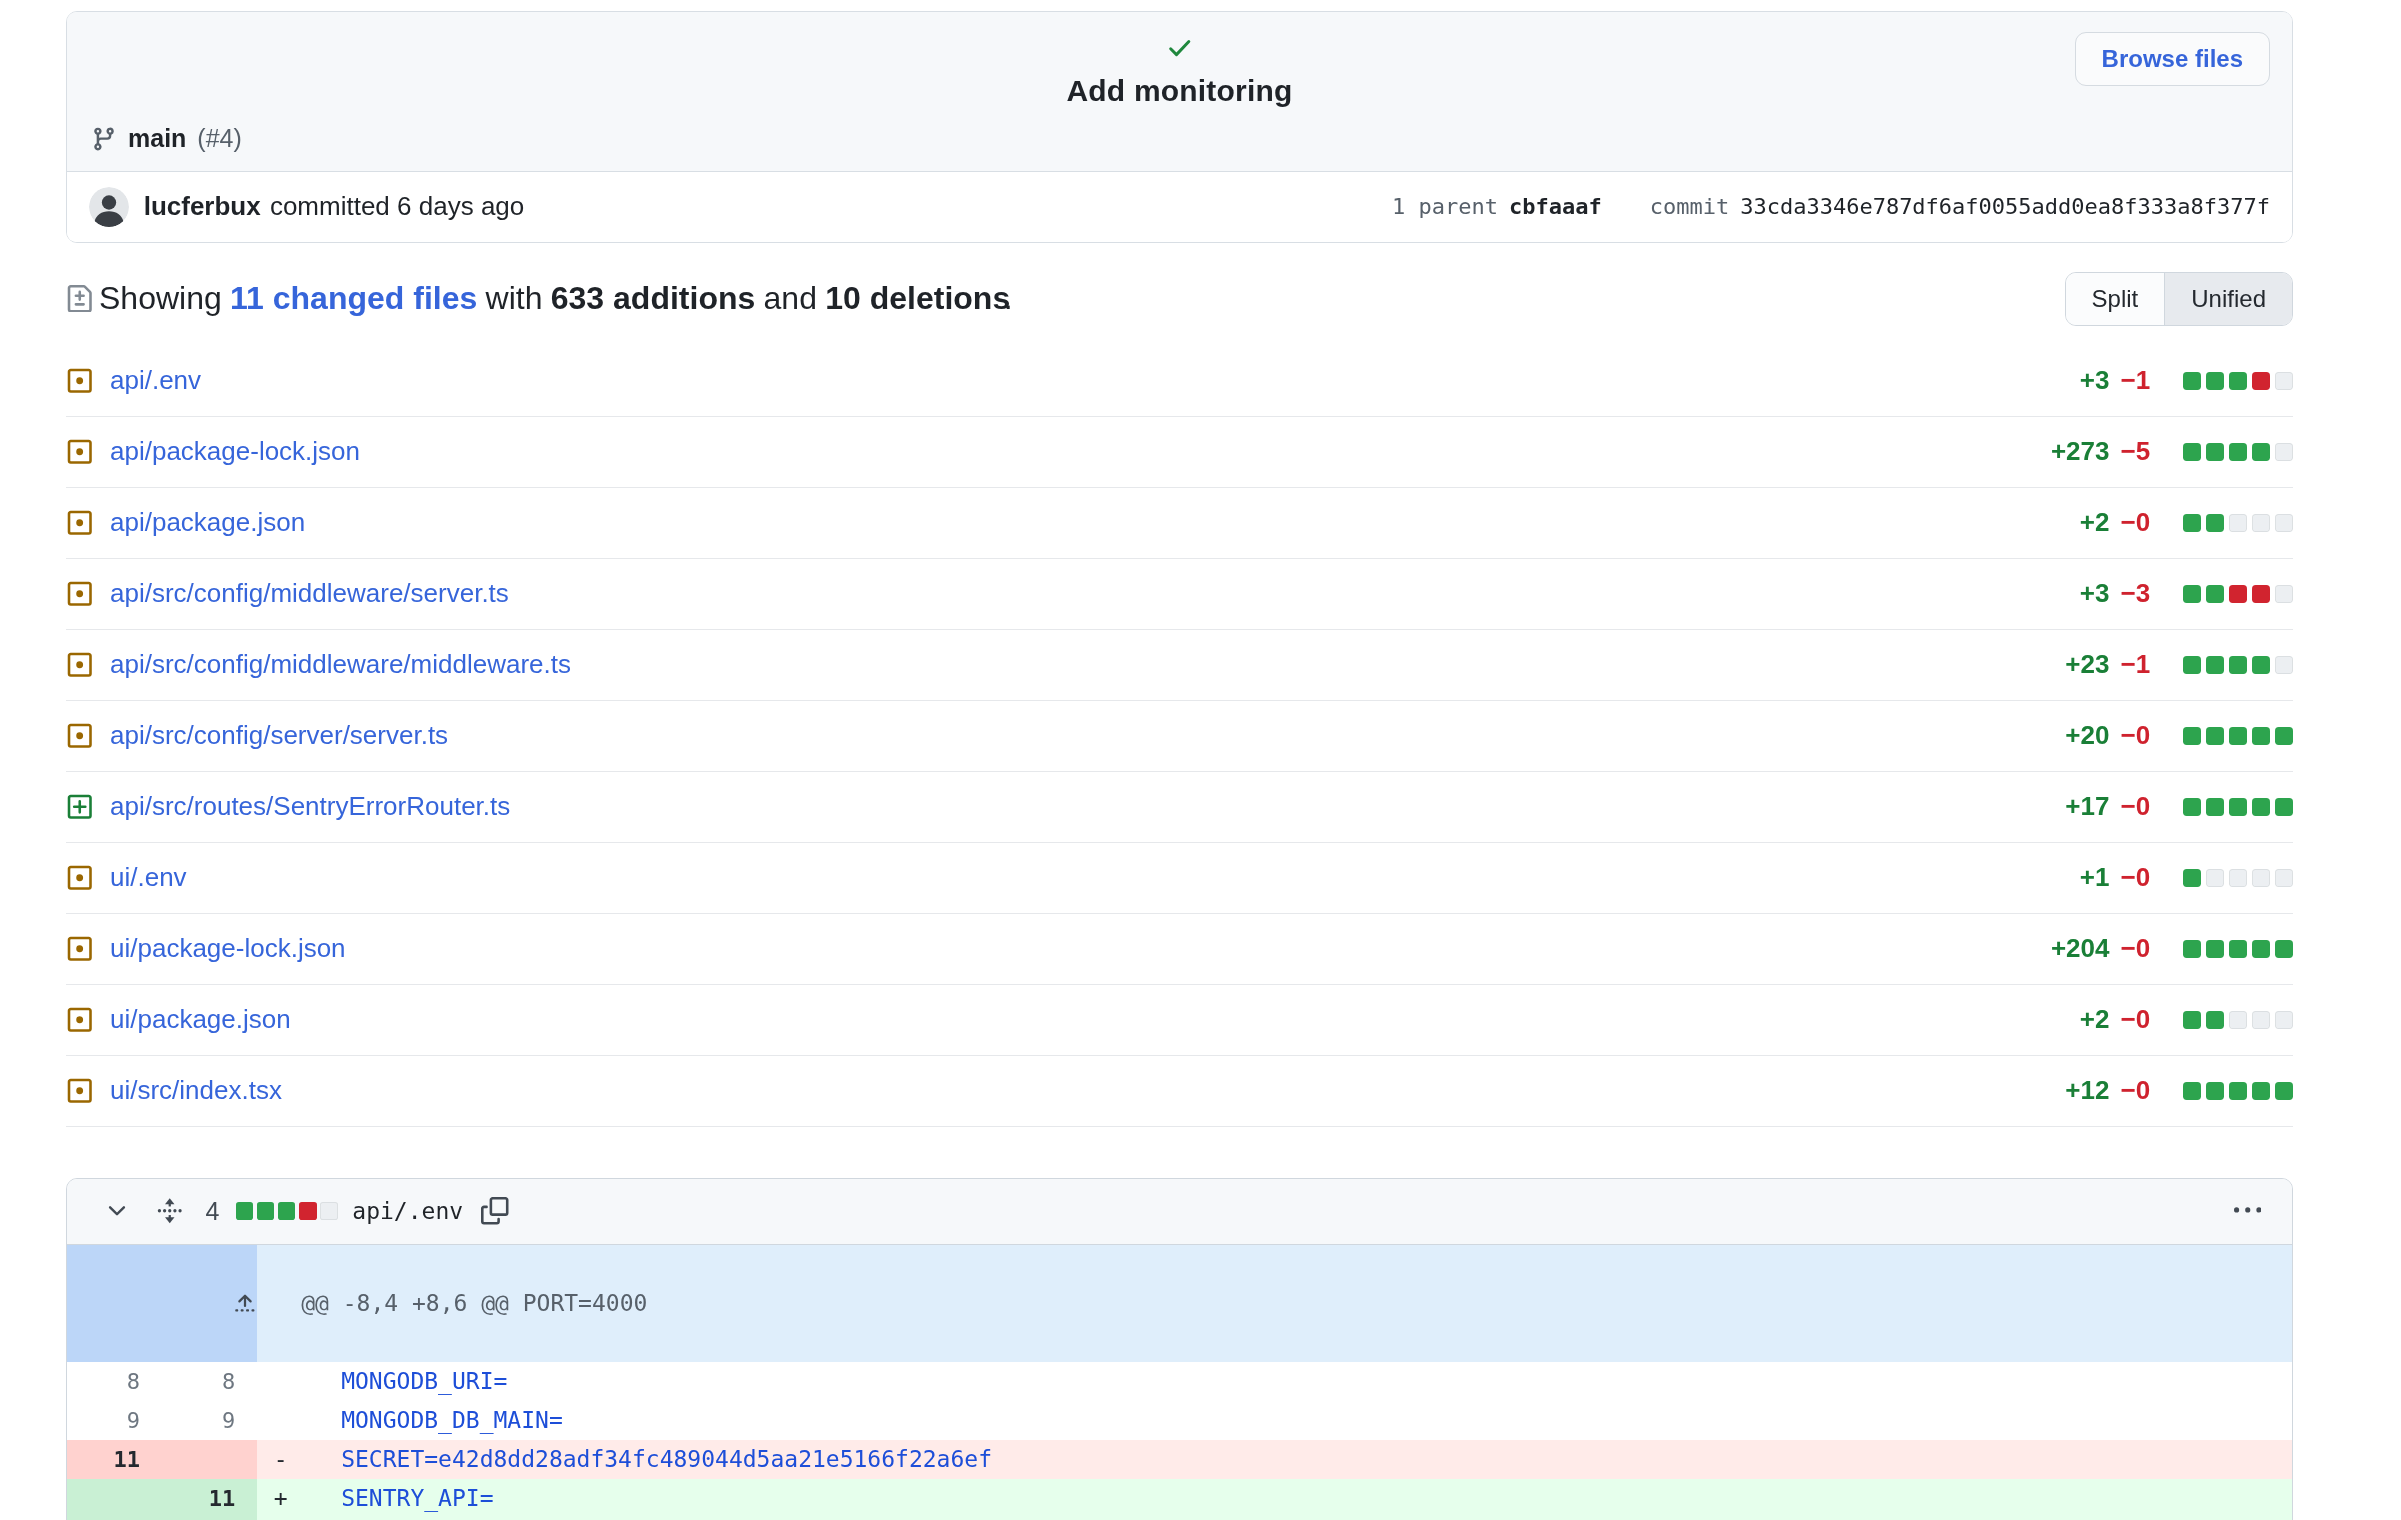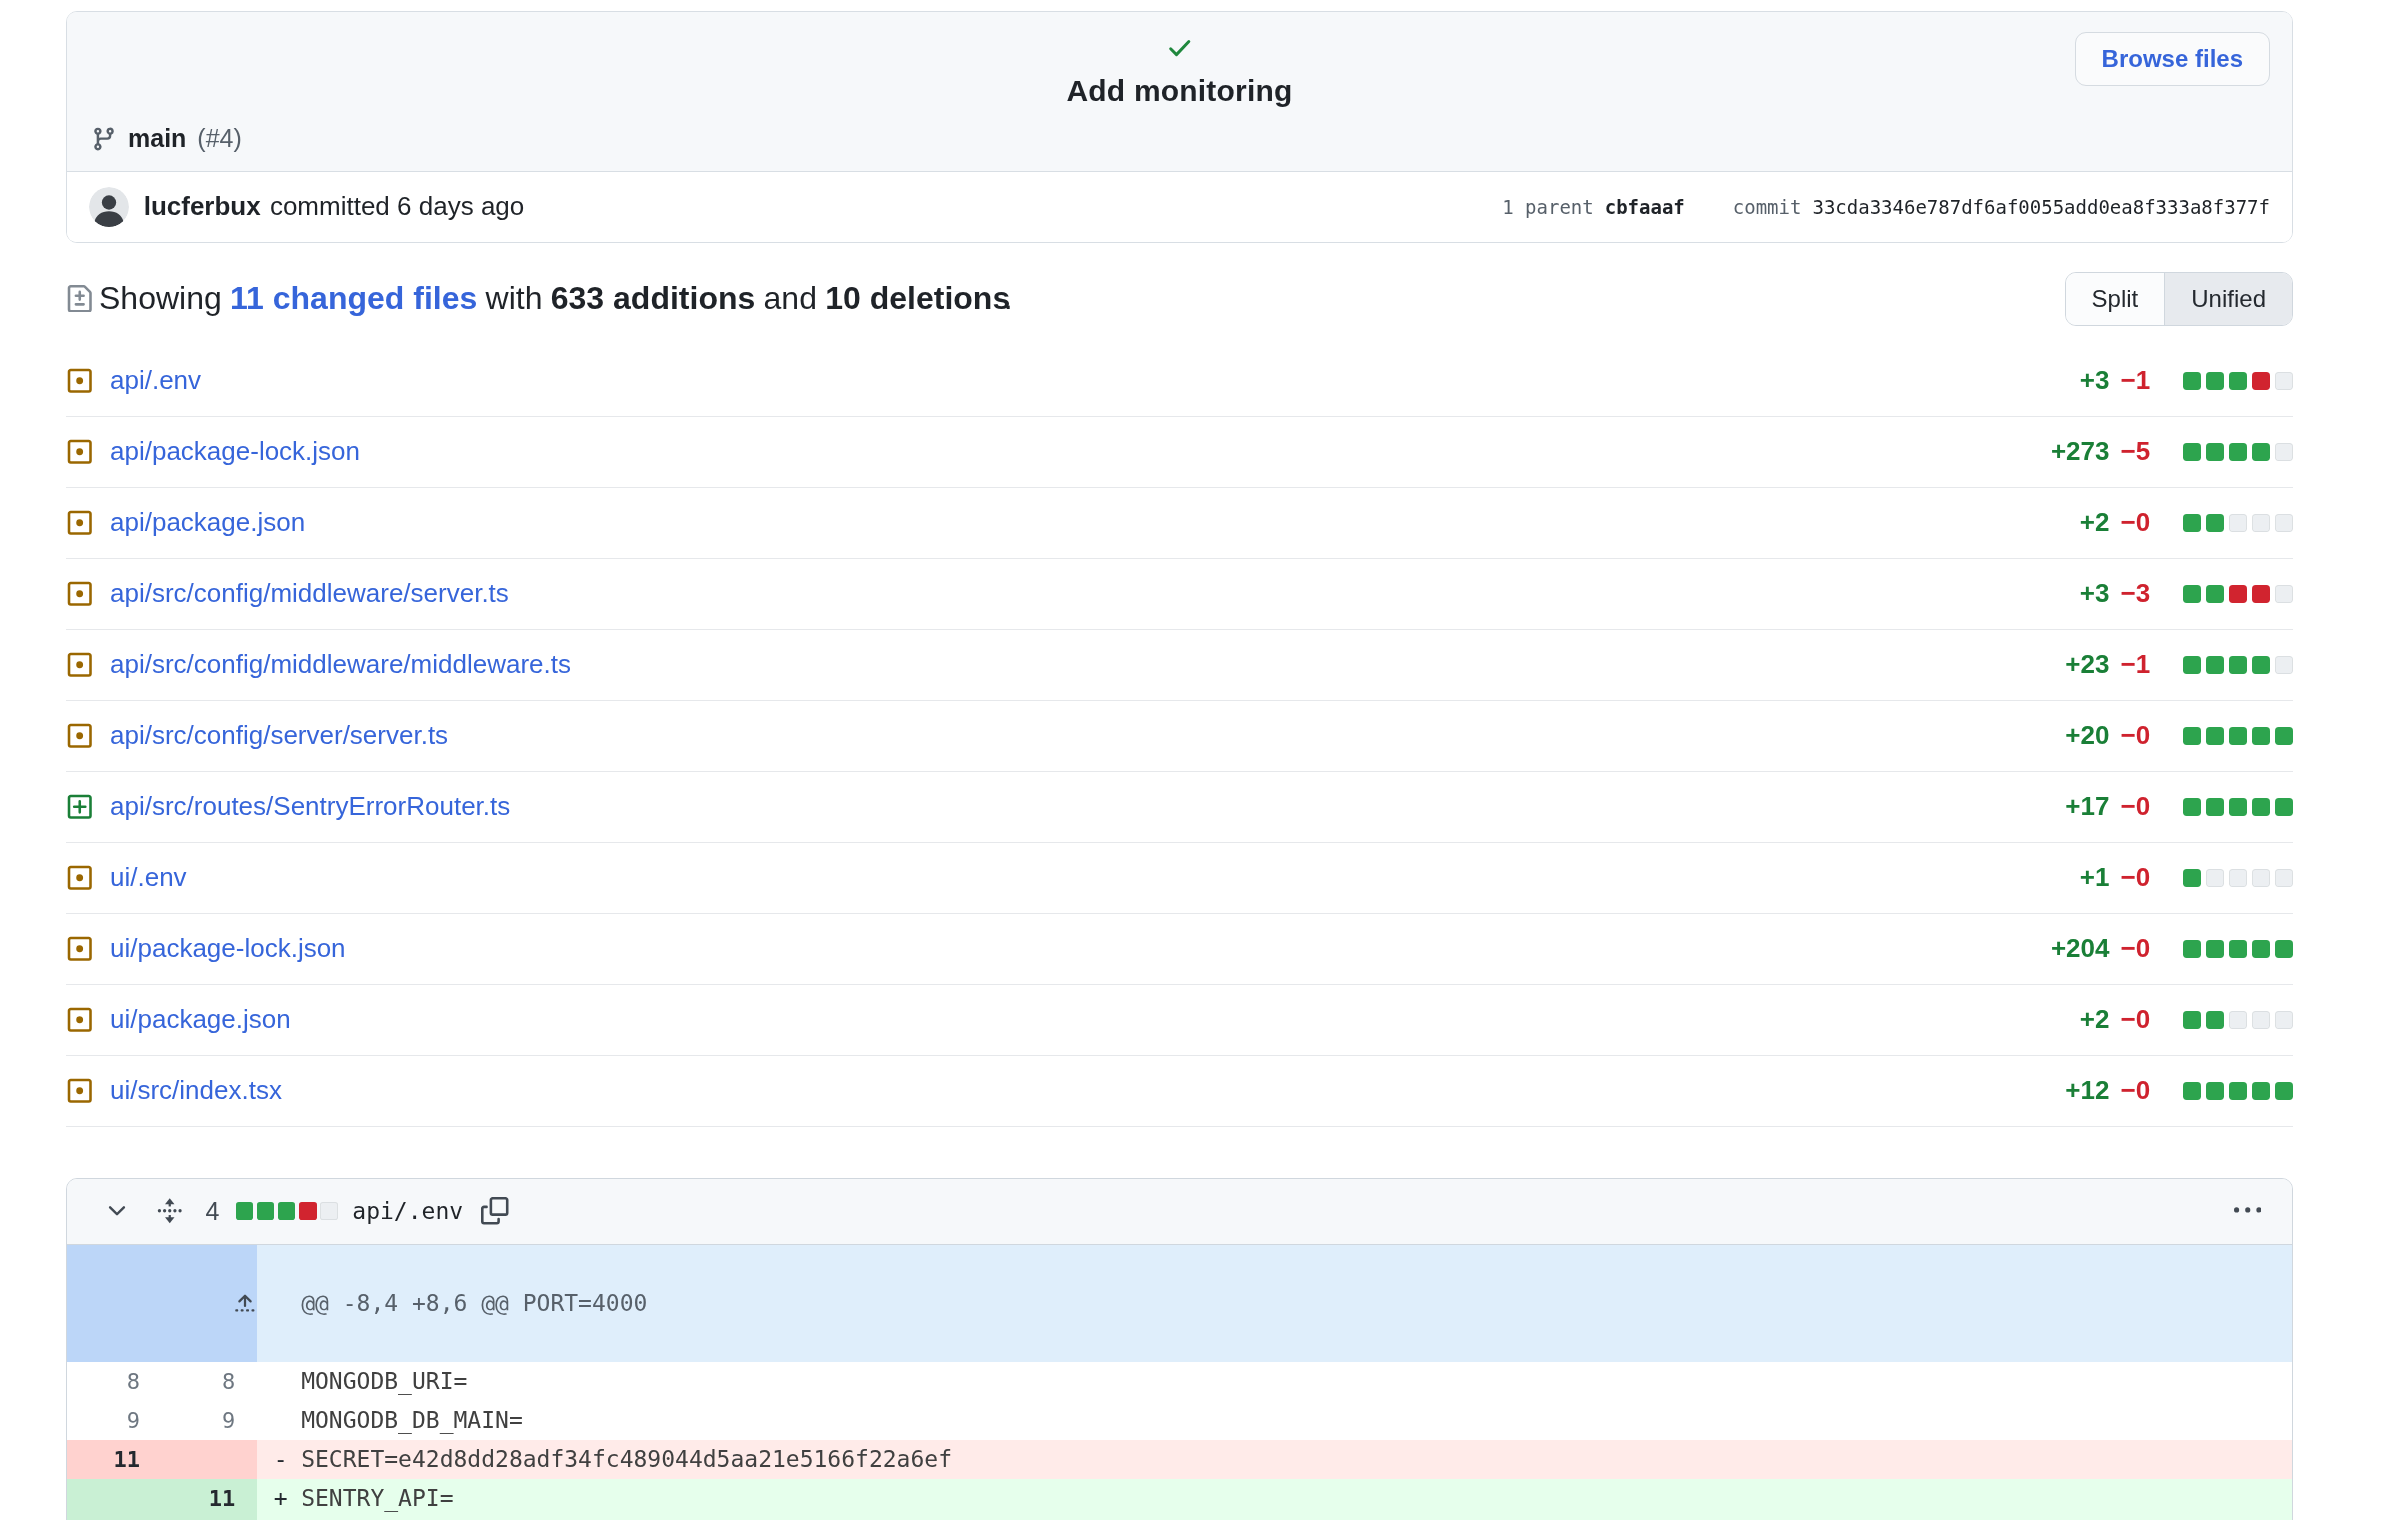--- a/index.html
+++ b/index.html
@@ -29,21 +29,21 @@
   .branch-pr { color: #57606a; }
 
   .banner-meta {
     display: flex; align-items: center; background: #ffffff;
     border-top: 1.8px solid #d8dee4; border-radius: 0 0 9.2px 9.2px;
     padding: 14.7px 22px; min-height: 68px; font-size: 26px;
   }
   .avatar { width: 40px; height: 40px; border-radius: 50%; overflow: hidden; flex: 0 0 auto; margin-right: 14.7px; cursor: pointer; }
   .author-name { font-weight: 700; margin-right: 9.2px; cursor: pointer; }
   .committed-text { color: #1f2328; }
-  .meta-right { margin-left: auto; display: flex; align-items: baseline; font-family: "DejaVu Sans Mono", monospace; font-size: 19px; }
+  .meta-right { margin-left: auto; display: flex; align-items: baseline; font-family: "DejaVu Sans Mono", monospace; font-size: 22px; }
   .meta-label { color: #57606a; }
   .parent-sha { color: #1f2328; font-weight: 700; margin-left: 11px; cursor: pointer; }
   .commit-sha { color: #1f2328; margin-left: 11px; }
   .meta-gap { display: inline-block; width: 48px; }
 
   
   .summary-row { display: flex; align-items: center; margin-top: 29px; }
   .summary-left { display: flex; align-items: center; font-size: 32px; color: #1f2328; }
   .summary-left svg { margin-right: 5.5px; }
   .sum-piece { margin-right: 8.3px; }
@@ -79,21 +79,21 @@
   .dh-blocks .block { width: 17.4px; height: 17.4px; border-radius: 2.8px; }
   .dh-filename { font-family: "DejaVu Sans Mono", monospace; font-size: 23px; color: #1f2328; margin-right: 18.3px; }
   .dh-kebab { margin-left: auto; }
 
   table.diff-table { width: 100%; border-collapse: collapse; font-family: "DejaVu Sans Mono", monospace; font-size: 23px; }
   .diff-table td { height: 39px; line-height: 39px; padding: 0; vertical-align: middle; white-space: pre; }
   td.num { width: 92px; min-width: 92px; text-align: right; padding-right: 22px; color: #6e7781; font-size: 22px; cursor: pointer; }
   tr.del td.num, tr.add td.num { color: #24292f; font-weight: bold; }
   td.codecell { padding-left: 16.5px; }
   .marker { display: inline-block; width: 27.5px; color: #24292f; }
-  .code-text { color: #404040; }
+  .code-text { color: #1d4ed8; margin-left: 40px; }
 
   tr.hunk td.hunk-gutter { background: #bcd6f8; text-align: center; height: 42px; cursor: pointer; }
   tr.hunk td.hunk-code { background: #dfeefb; color: #57606a; padding-left: 44px; height: 42px; }
   tr.context { background: #ffffff; }
   tr.del td.num { background: #ffd2cf; }
   tr.del td.codecell { background: #ffebe9; }
   tr.add td.num { background: #c9f0d4; }
   tr.add td.codecell { background: #e6ffec; }
 </style>
 </head>

